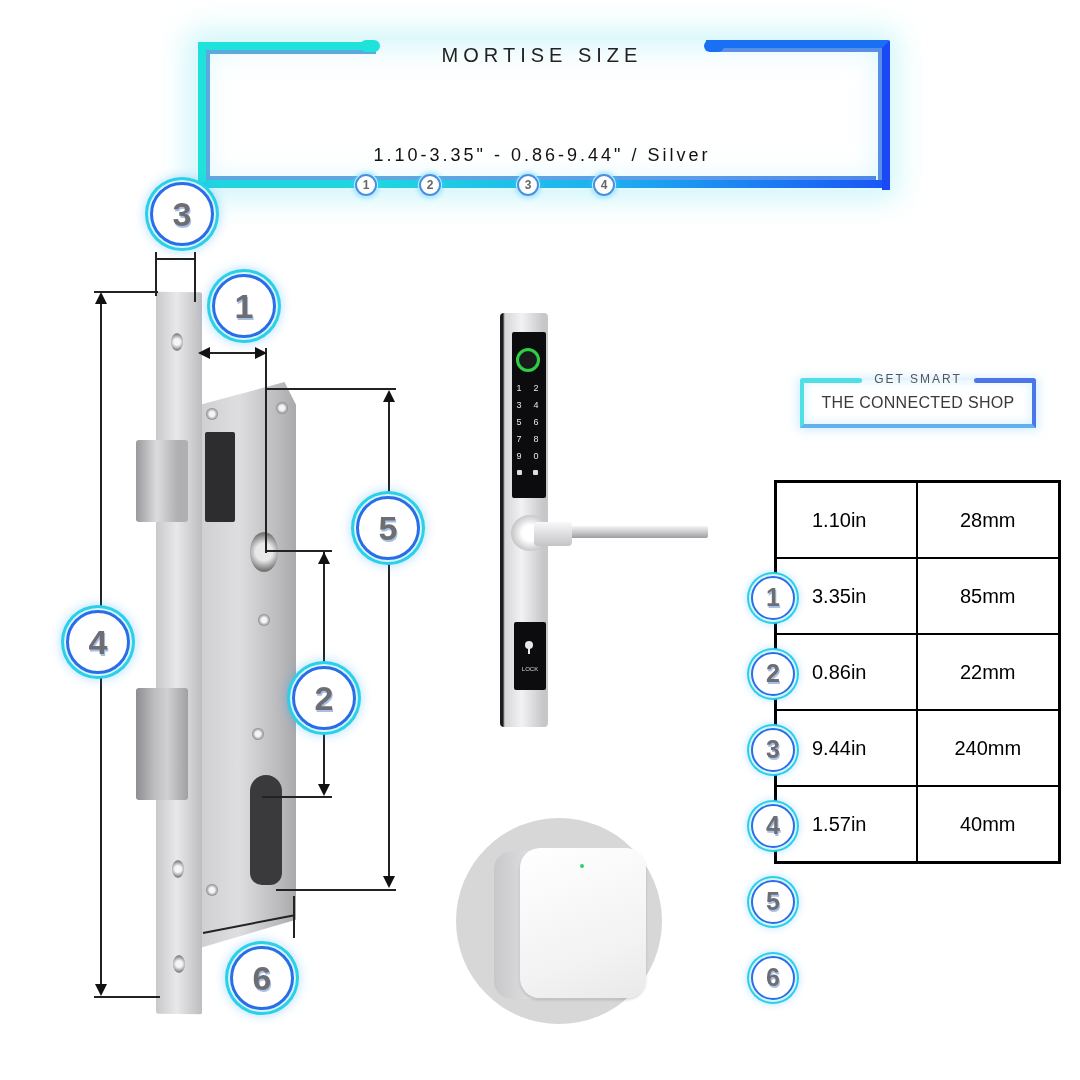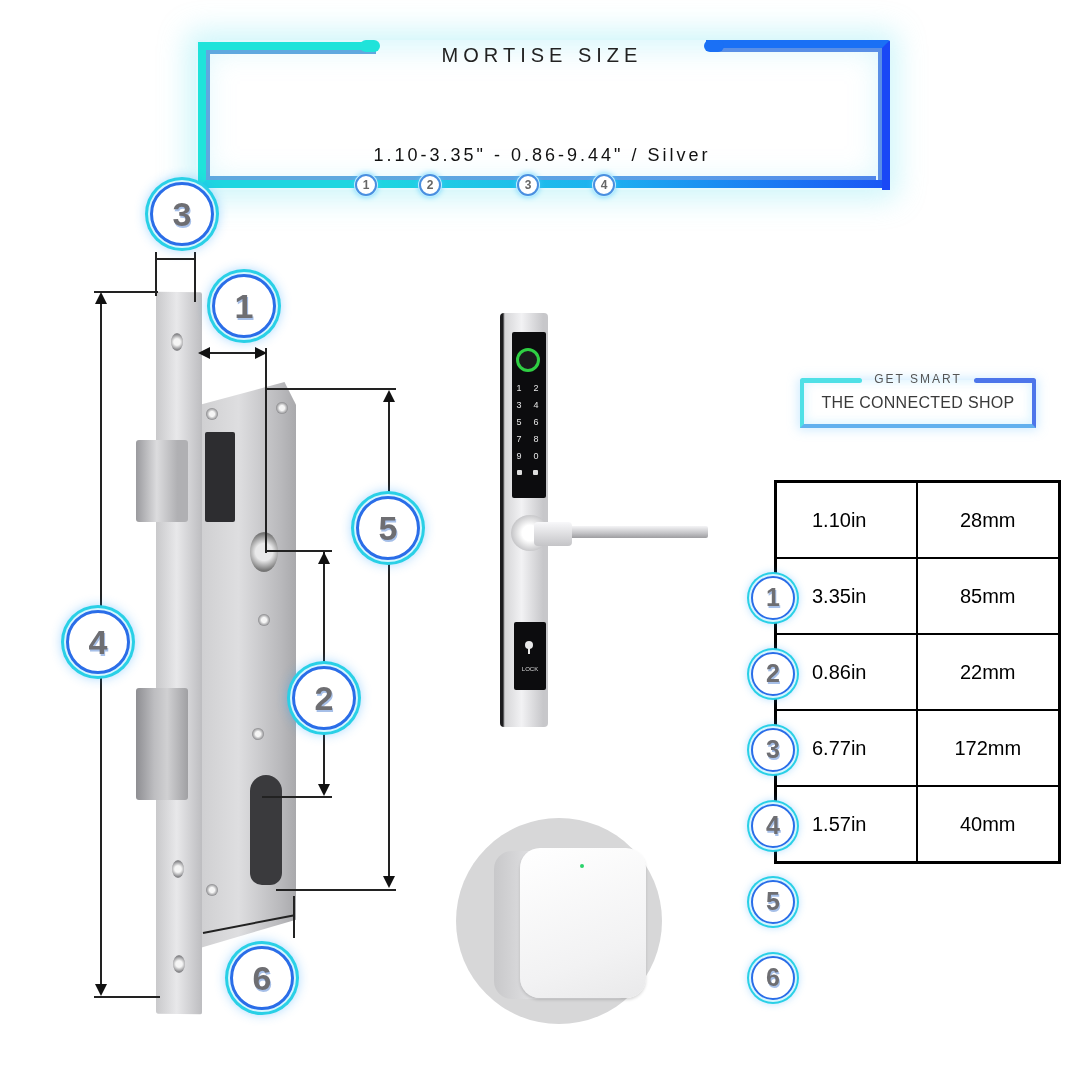--- a/index.html
+++ b/index.html
@@ -298,22 +298,22 @@
   </tr>
   <tr>
     <td class="in">3.35in</td>
     <td class="mm">85mm</td>
   </tr>
   <tr>
     <td class="in">0.86in</td>
     <td class="mm">22mm</td>
   </tr>
   <tr>
-    <td class="in">6.77in</td>
-    <td class="mm">172mm</td>
+    <td class="in">9.44in</td>
+    <td class="mm">240mm</td>
   </tr>
   <tr>
     <td class="in">1.57in</td>
     <td class="mm">40mm</td>
   </tr>
 </tbody>
   </table>
 
 <div class="abs badge badge-sm" style="left:751px;top:576px;">1</div>
 <div class="abs badge badge-sm" style="left:751px;top:652px;">2</div>

